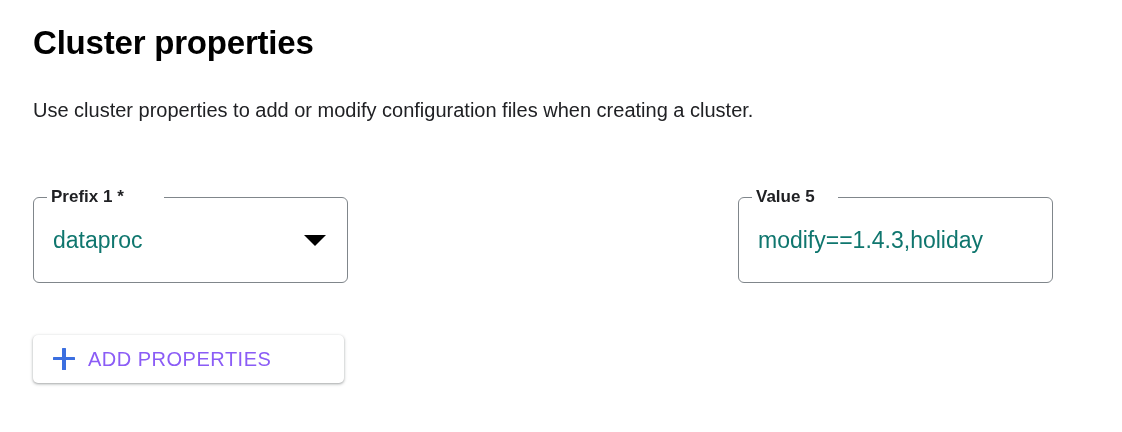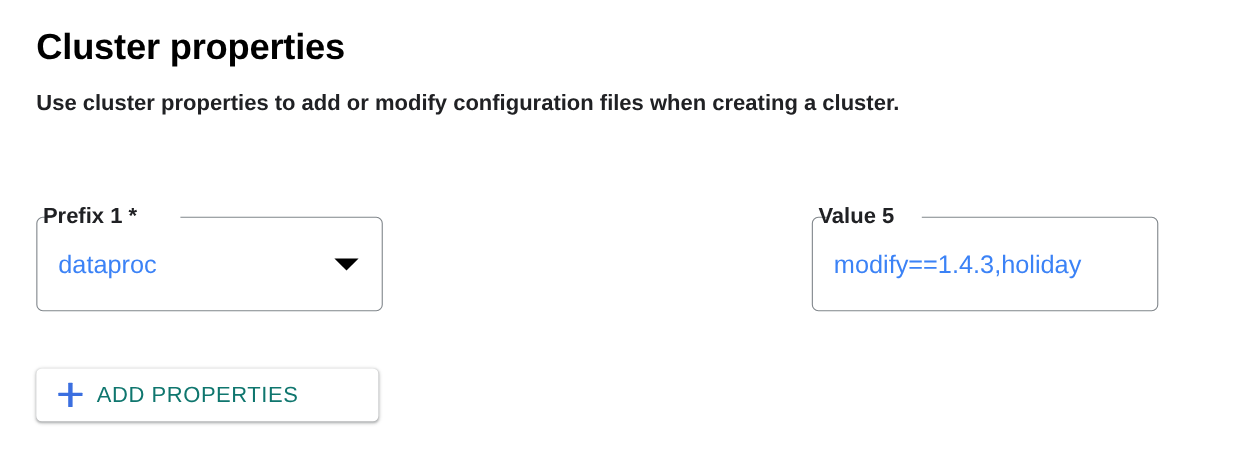--- a/index.html
+++ b/index.html
@@ -24,23 +24,23 @@
     font-weight: 700;
     letter-spacing: -0.2px;
     line-height: 42px;
     color: #000000;
     white-space: nowrap;
   }
 
   .page-description {
     position: absolute;
     left: 33px;
-    top: 80px;
+    top: 96px;
     font-size: 20px;
-    font-weight: 700;
+    font-weight: 400;
     line-height: 28px;
     color: #202124;
     white-space: nowrap;
   }
 
   
   .fields-row {
     position: absolute;
     left: 0;
     top: 197px;
@@ -72,37 +72,37 @@
     position: absolute;
     top: -2px;
     left: 14px;
     height: 4px;
     background: #ffffff;
   }
 
   .field-label {
     position: absolute;
     top: -13px;
-    left: 6px;
-    font-size: 20px;
+    left: 18px;
+    font-size: 17px;
     font-weight: 700;
     line-height: 26px;
     color: #202124;
     white-space: nowrap;
     background: transparent;
   }
 
   .field-value {
     position: absolute;
     left: 20px;
     top: 28px;
     font-size: 23px;
     font-weight: 400;
     line-height: 30px;
-    color: #3b82f6;
+    color: #0f766e;
     white-space: nowrap;
     overflow: hidden;
     text-overflow: clip;
   }
 
   .field-value.clipped {
     width: 288px;
   }
 
   .dropdown-arrow {
@@ -160,21 +160,21 @@
     top: 0;
     left: 9.3px;
     width: 3.4px;
     height: 22px;
   }
 
   .add-button .btn-label {
     font-size: 20px;
     font-weight: 500;
     letter-spacing: 0.5px;
-    color: #0f766e;
+    color: #8b5cf6;
     white-space: nowrap;
   }
 </style>
 </head>
 <body>
 
 <div class="page-title">Cluster properties</div>
 
 <div class="page-description">Use cluster properties to add or modify configuration files when creating a cluster.</div>
 

